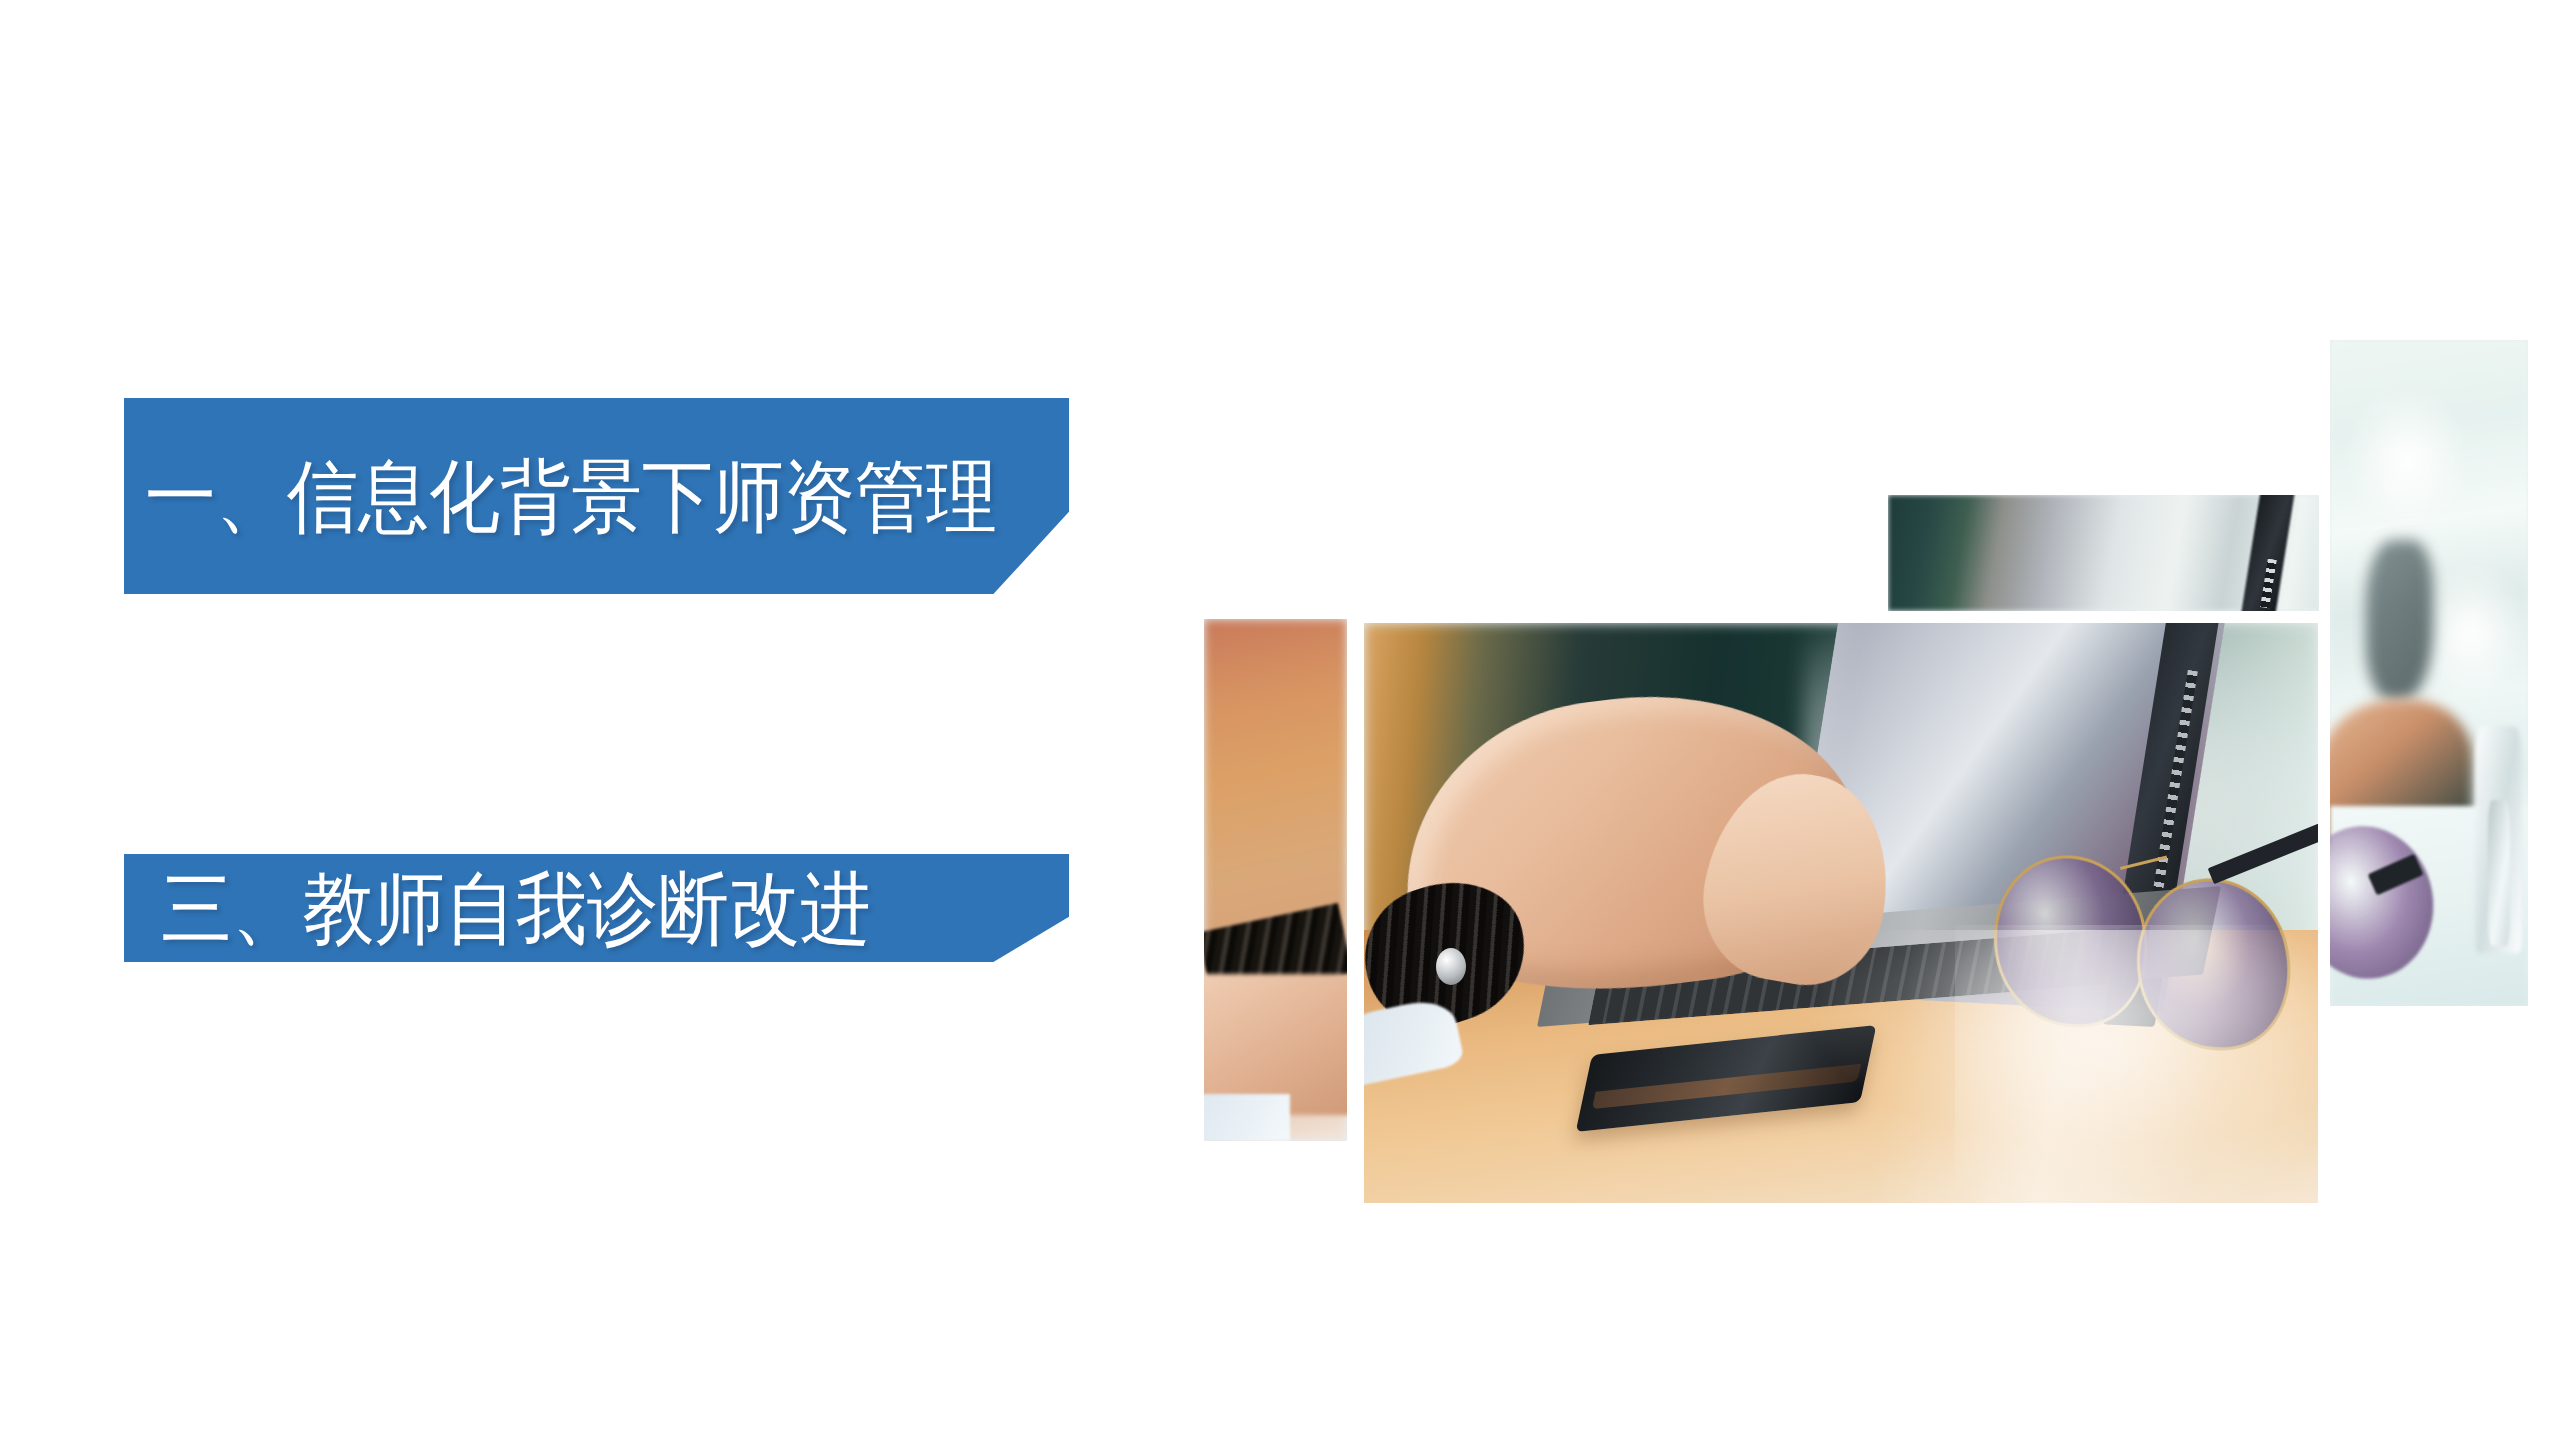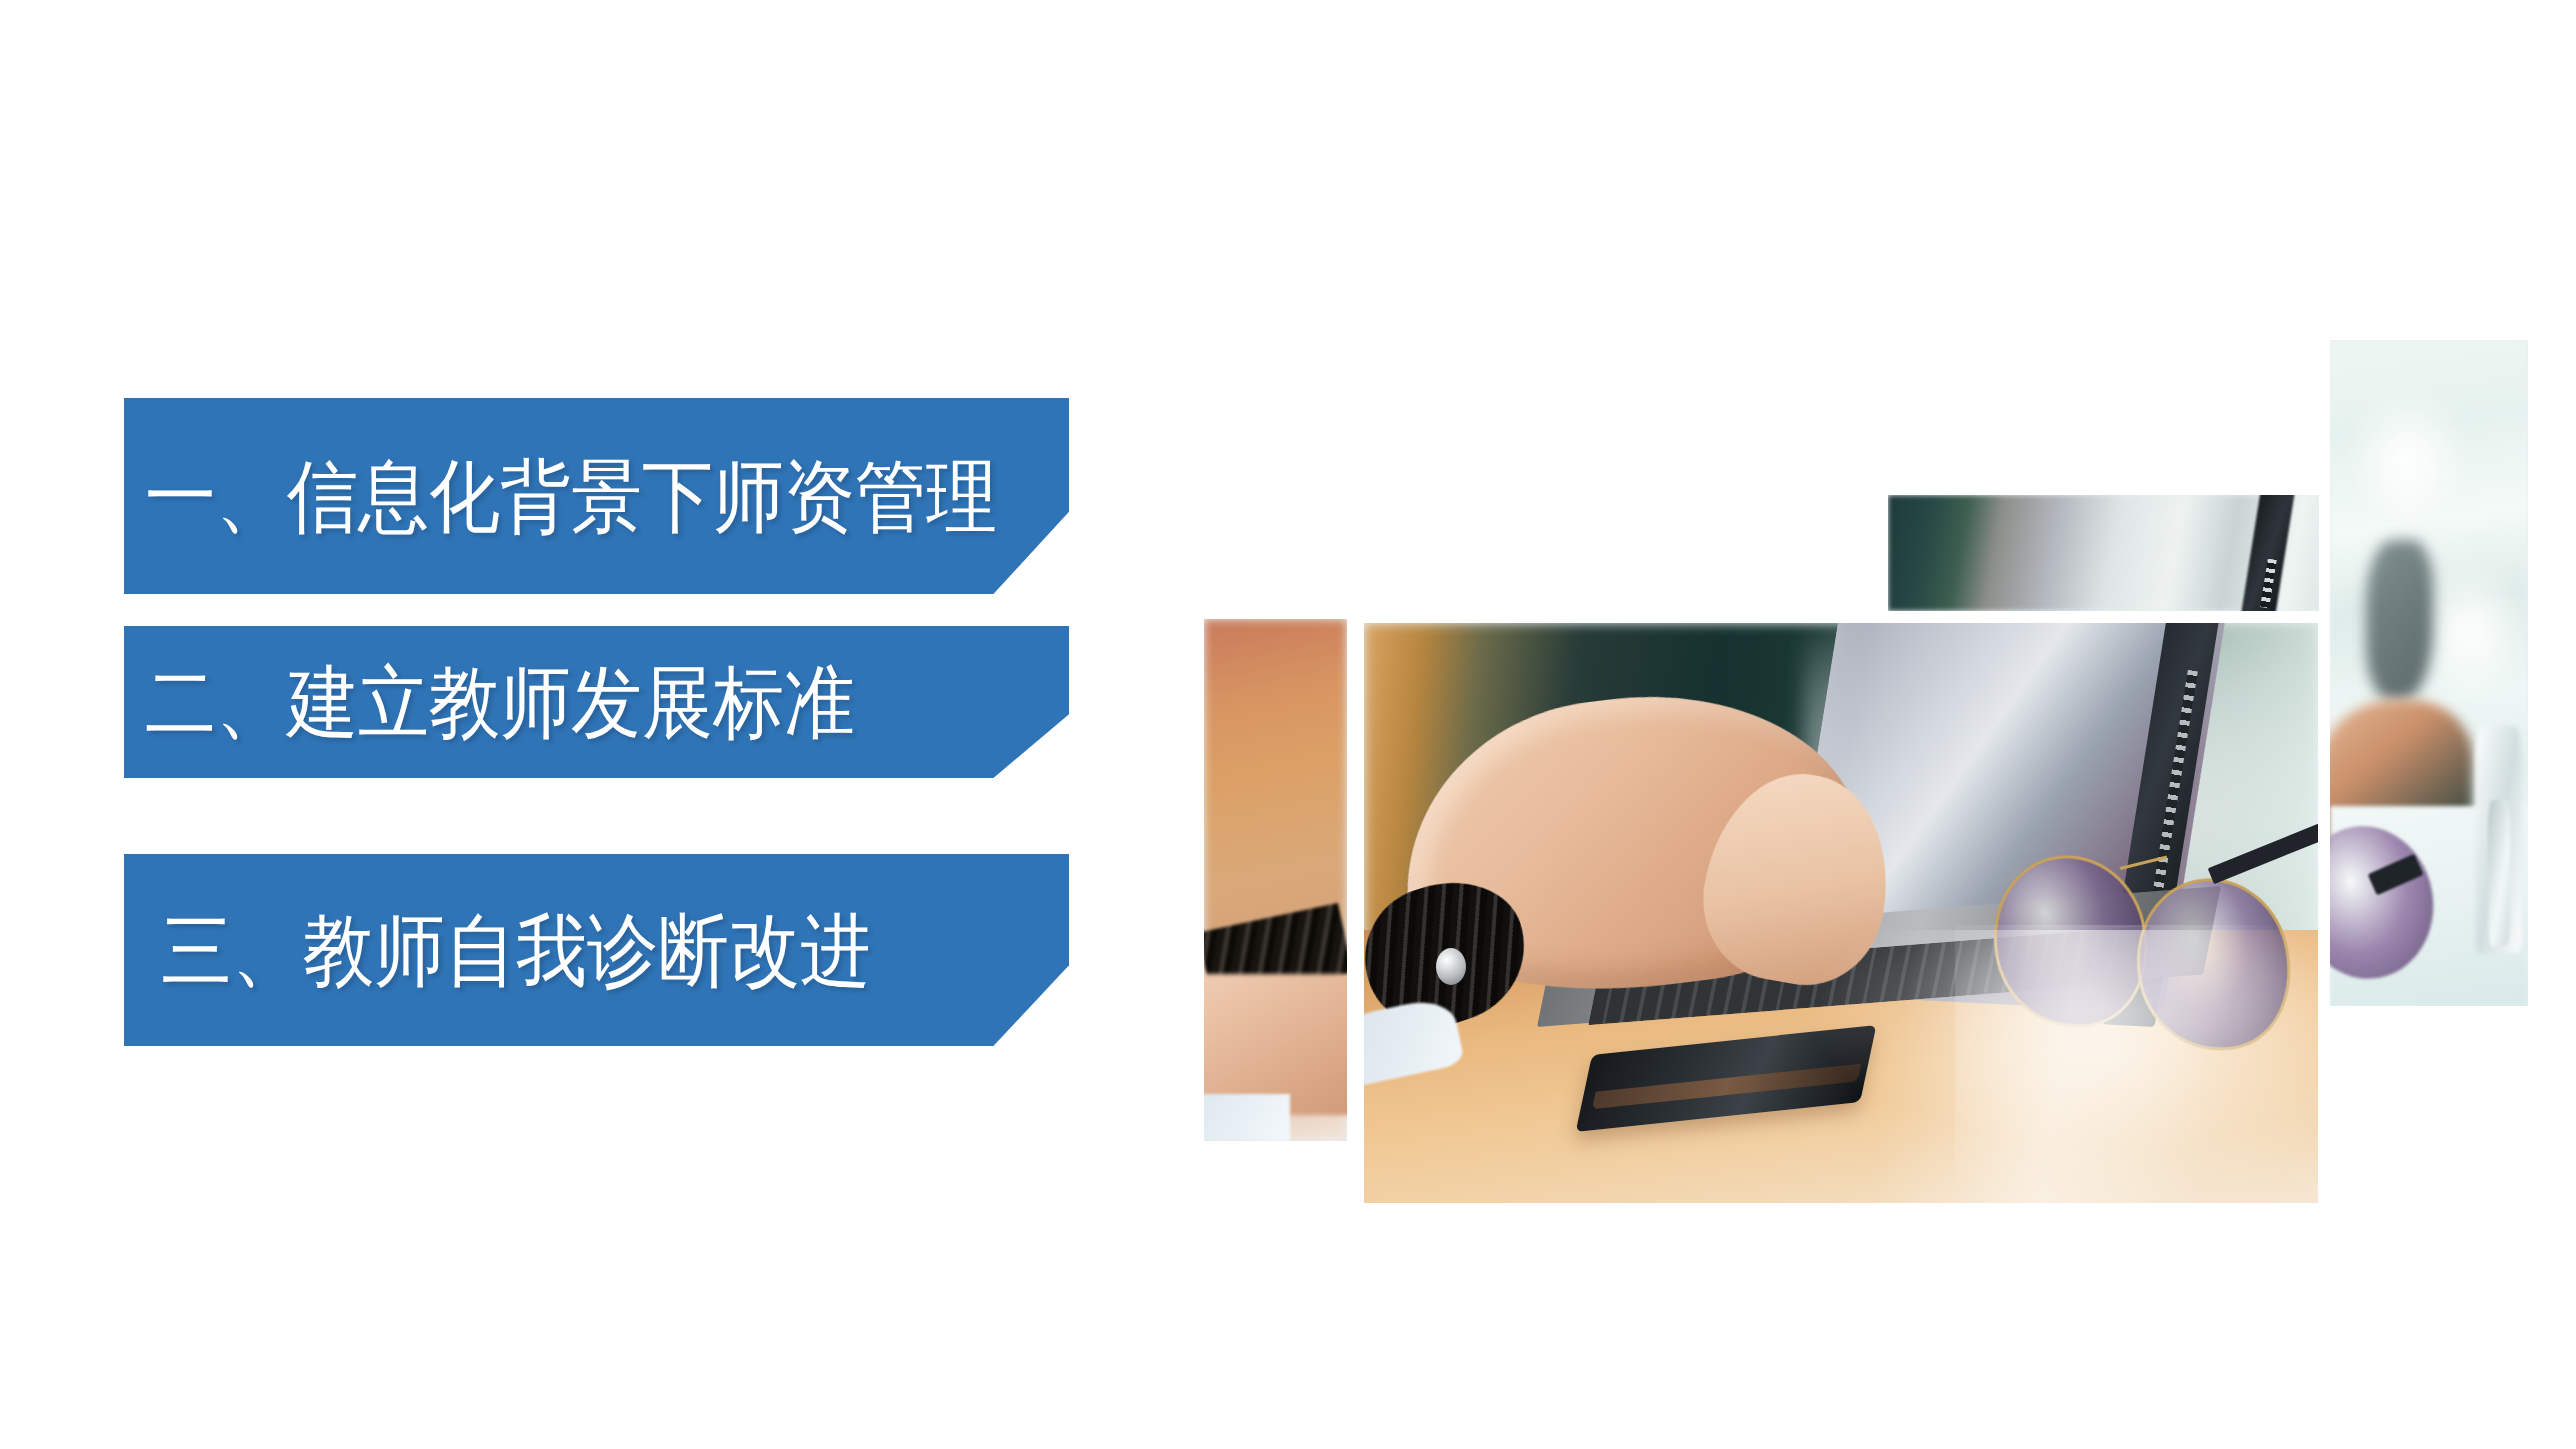--- a/index.html
+++ b/index.html
@@ -52,21 +52,21 @@
     transform: scaleY(1.12);
     transform-origin: left center;
   }
 
   #bar-1 { left: 124px; top: 398px;  width: 945px;  height: 196px; }
   #bar-1 .bar-text { margin-left: 21px; }
 
   #bar-2 { left: 124px; top: 626px;  width: 945px;  height: 152px; }
   #bar-2 .bar-text { margin-left: 21px; }
 
-  #bar-3 { left: 124px; top: 854px;  width: 945px;  height: 192px; }
+  #bar-3 { left: 124px; top: 854px;  width: 945px;  height: 108px; }
   #bar-3 .bar-text { margin-left: 37px; }
 
   #bar-4 { left: 118px; top: 1082px; width: 950px;  height: 152px; }
   #bar-4 .bar-text { margin-left: 27px; }
 
   
   #collage { position: absolute; left: 0; top: 0; width: 2576px; height: 1450px; }
 
   .photo {
     position: absolute;
@@ -424,23 +424,20 @@
       <div class="desk-sheen"></div>
       <div class="hl"></div>
     </div>
 
   </div>
 
   <div class="toc-bar" id="bar-1">
     <span class="bar-text">一、信息化背景下师资管理</span>
   </div>
 
-  <div class="toc-bar" id="bar-2">
-    <span class="bar-text">二、建立教师发展标准</span>
-  </div>
 
   <div class="toc-bar" id="bar-3">
     <span class="bar-text">三、教师自我诊断改进</span>
   </div>
 
 
 </div>
 
 
 </body></html>

